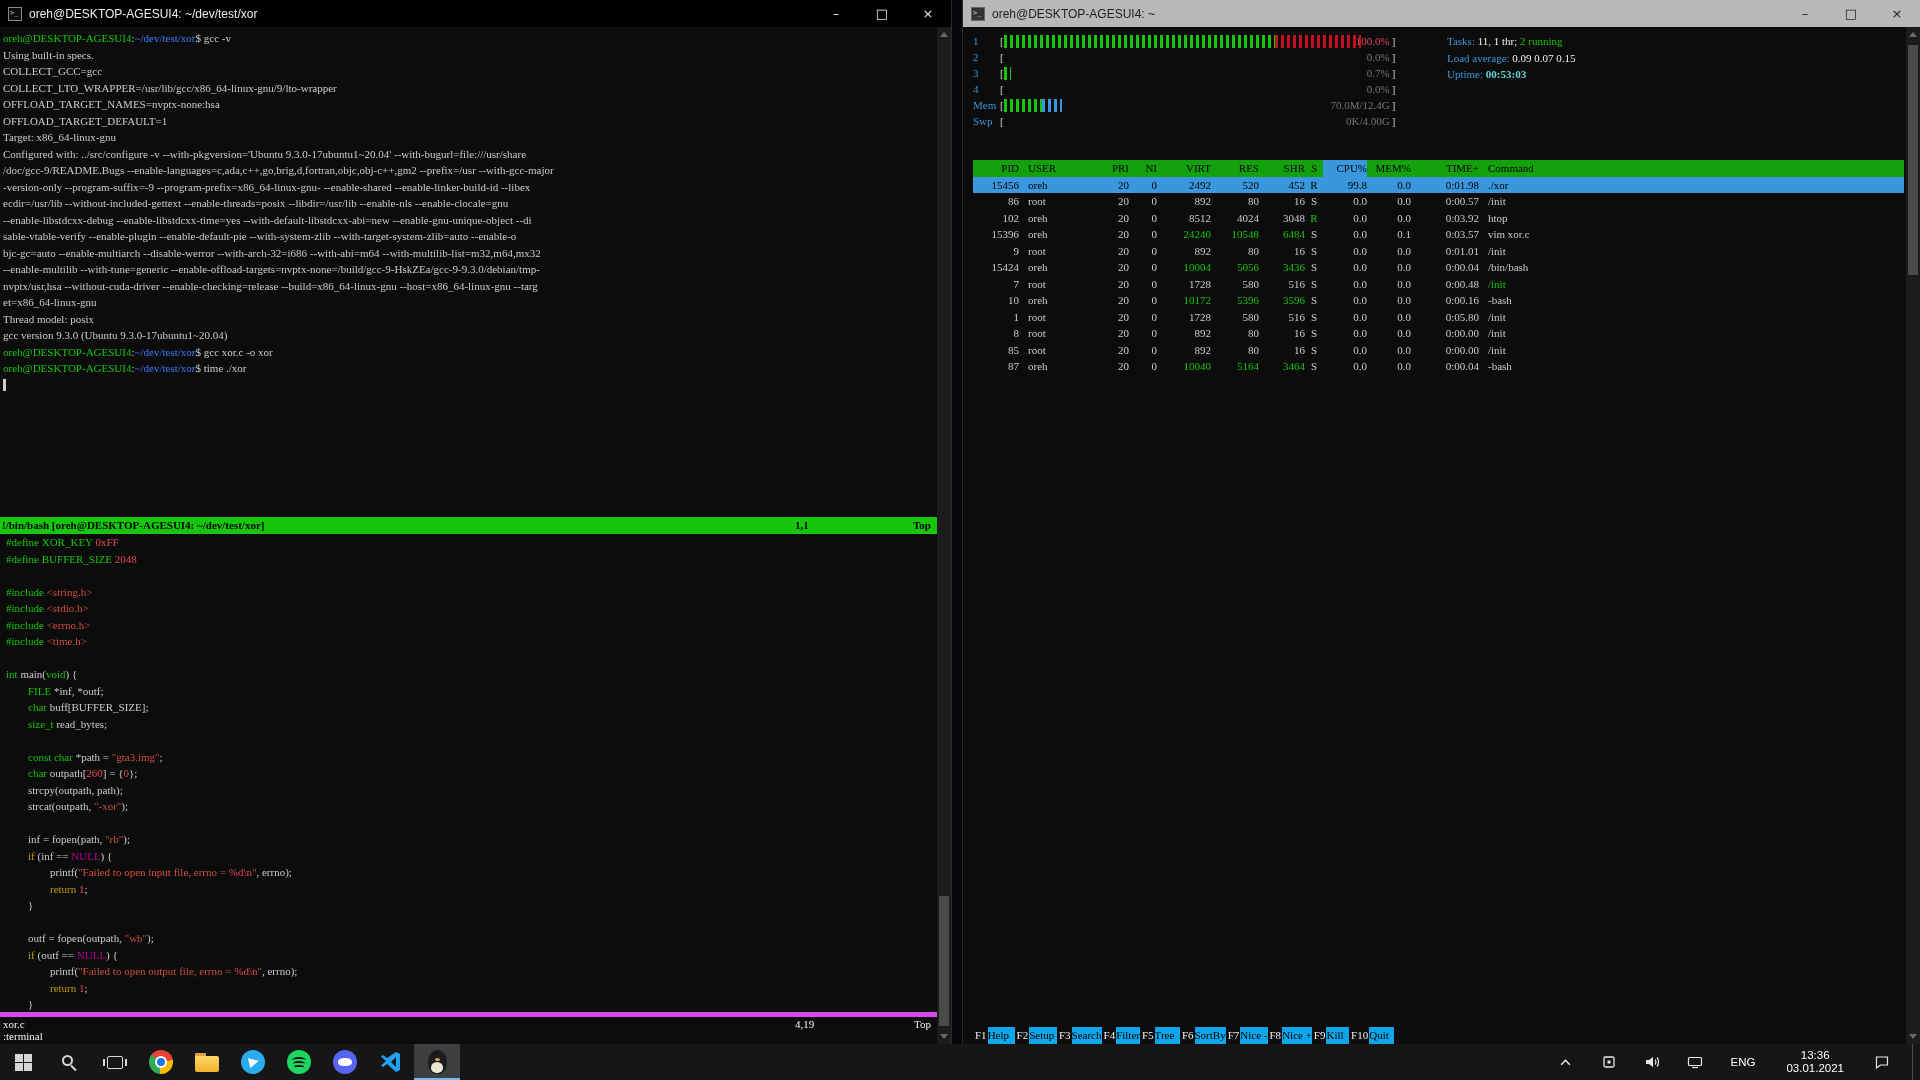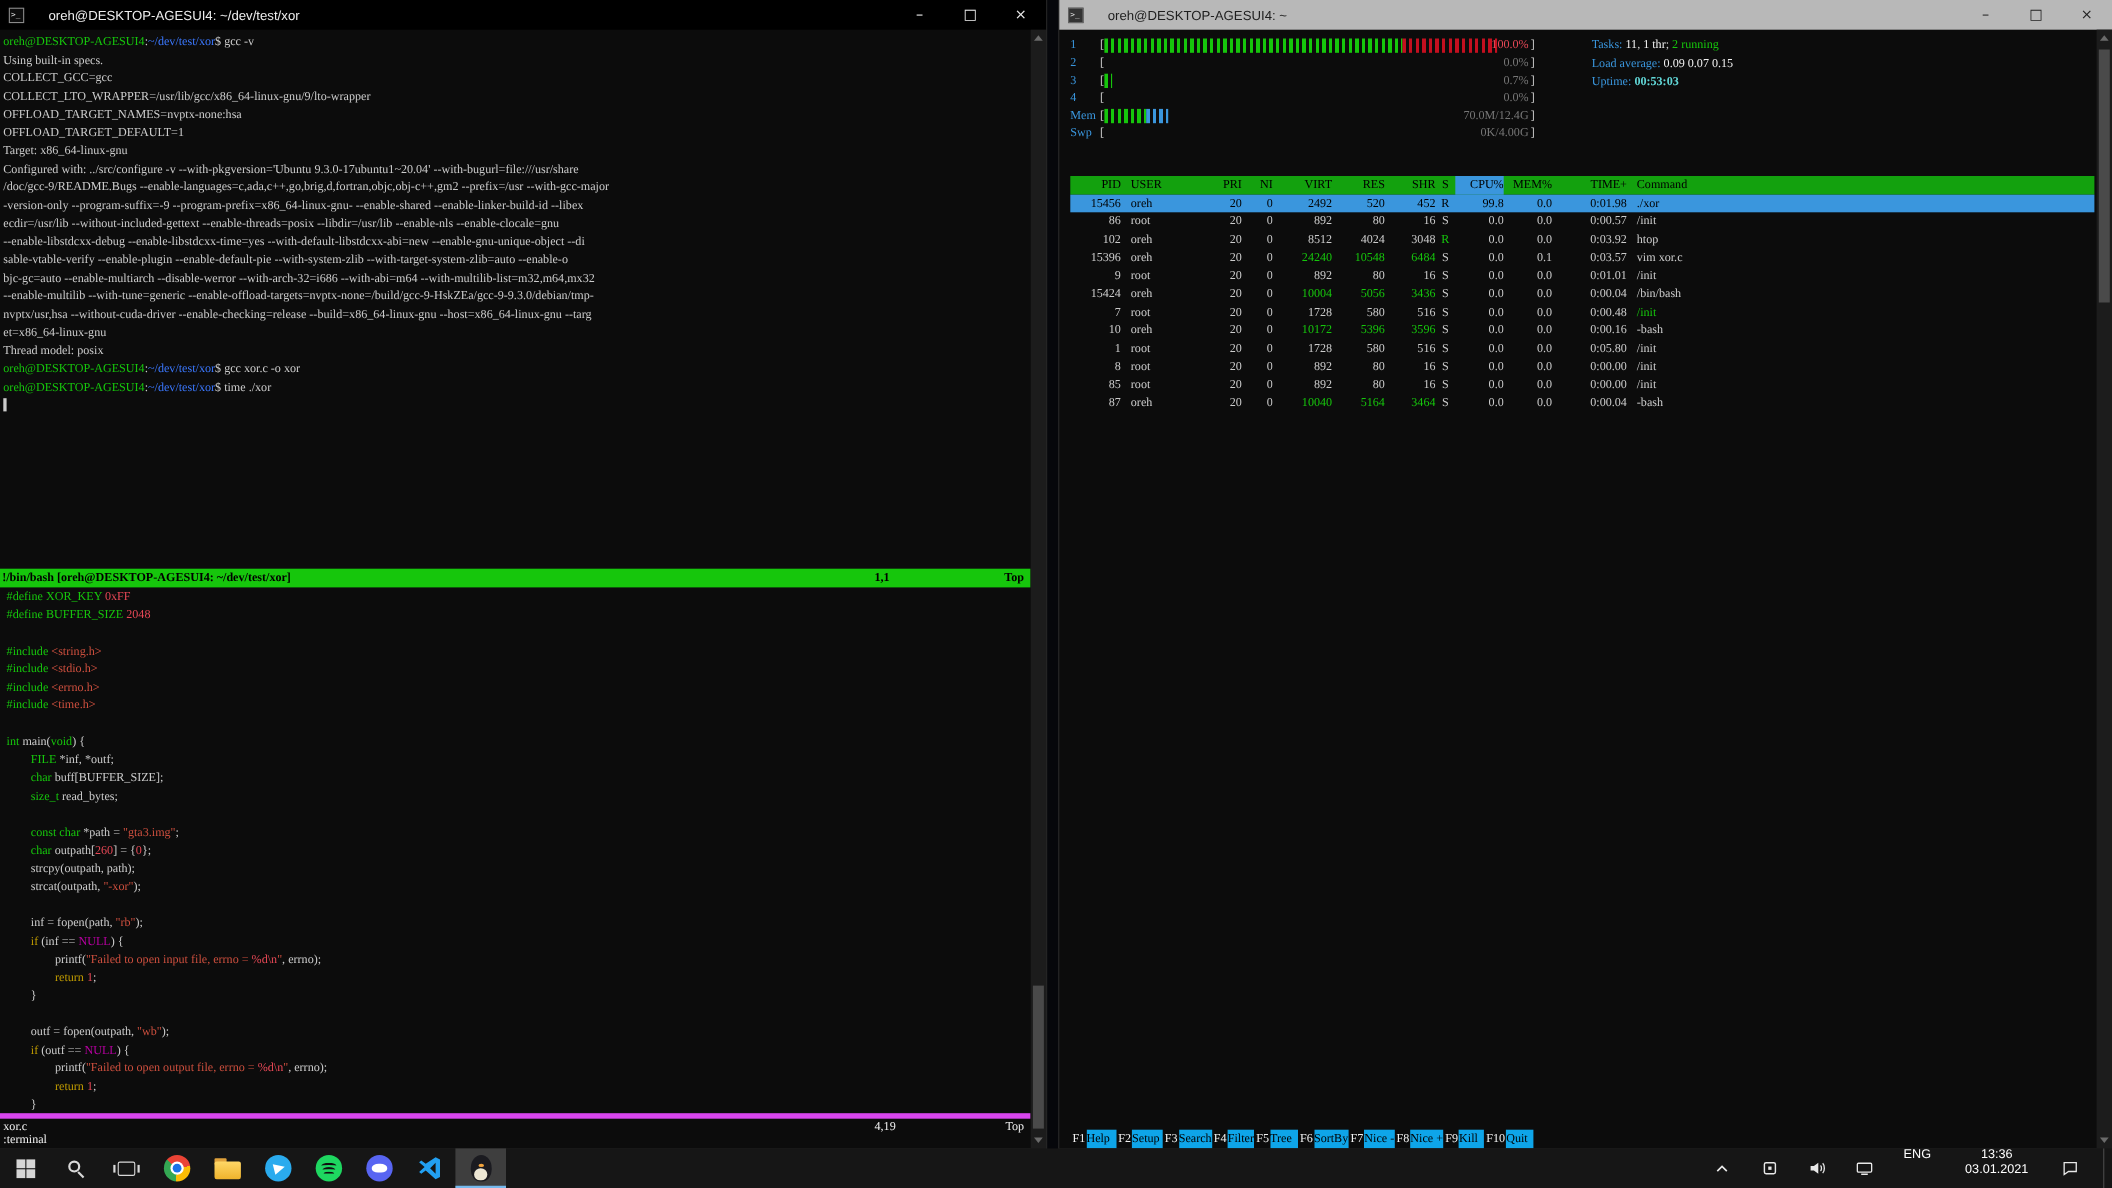--- a/index.html
+++ b/index.html
@@ -9,21 +9,21 @@
   
   .window{position:absolute;top:0;background:#0c0c0c;box-shadow:0 0 0 1px #2a2a2a}
   .win-left{left:0;width:951px;height:1044px}
   .win-right{left:963px;width:957px;height:1044px}
   .titlebar{height:27px;display:flex;align-items:center;font-size:12px;padding-left:8px}
   .titlebar.active{background:#000;color:#ededed}
   .titlebar.inactive{background:#b8b8b8;color:#1e1e1e}
   .appico{width:14px;height:14px;background:#0d0d0d;border:1px solid #8a8a8a;font-family:"DejaVu Sans Mono",monospace;font-size:7px;color:#ddd;line-height:11px;padding-left:1px}
   .appico::after{content:">_"}
   .titlebar.inactive .appico{background:#333;border-color:#666}
-  .ttl{margin-left:22px;white-space:nowrap}
+  .ttl{margin-left:7px;white-space:nowrap}
   .wbtns{margin-left:auto;display:flex;height:100%}
   .wb{width:46px;height:100%;display:flex;align-items:center;justify-content:center;font-size:13px;font-family:"DejaVu Sans",sans-serif;background:transparent;border:0;color:inherit;cursor:default}
 
   
   .mono{font-family:Liberation Serif, serif;font-size:11px;color:#cccccc}
   .t-line{height:16.5px;line-height:16.5px;white-space:pre}
   .c-fg{color:#cccccc}.c-grn{color:#16c60c}.c-blu{color:#3b78ff}
   .c-yel{color:#c19c00}.c-red{color:#e74856}.c-str{color:#cd4f3e}.c-mag{color:#b4009e}
   .c-gray{color:#767676}.c-wht{color:#f2f2f2}.c-acyn{color:#3a96dd}
   .c-bcyn{color:#61d6d6;font-weight:bold}
@@ -104,21 +104,21 @@
   .sp{position:relative;width:24px;height:24px;border-radius:50%;background:#1ed760}
   .sp i{position:absolute;border-top:2px solid #101010;border-radius:50%}
   .sp i:nth-child(1){left:5px;top:7px;width:14px;height:6px}
   .sp i:nth-child(2){left:6px;top:11px;width:12px;height:5px}
   .sp i:nth-child(3){left:7px;top:15px;width:10px;height:4px}
   .dc{position:relative;width:24px;height:24px;border-radius:50%;background:#5865f2}
   .dc i{position:absolute;left:5px;top:8px;width:14px;height:8px;background:#fff;border-radius:45% 45% 40% 40%}
   .tux{position:relative;width:19px;height:24px;background:#1b1b20;border-radius:50% 50% 44% 44%}
   .tux .belly{position:absolute;left:3.5px;bottom:1px;width:12px;height:11px;background:#ece6d4;border-radius:50% 50% 46% 46%}
   .tux .beak{position:absolute;left:7px;top:8px;width:5px;height:3px;background:#f2a33c;border-radius:50%}
-  .tray{margin-left:auto;display:flex;align-items:flex-start;gap:17px;padding-right:2px}
+  .tray{margin-left:auto;display:flex;align-items:center;gap:17px;padding-right:2px}
   .tray-ico{width:26px;height:36px;display:flex;align-items:center;justify-content:center;background:transparent;border:0}
   .tray-text{color:#fff;font-size:11.5px;padding:0 6px}
   .clock{color:#fff;font-size:11.5px;line-height:13px;text-align:center;padding:0 8px}
   .showdesk{width:6px;border-left:1px solid #4a4a4a;height:100%}
 </style>
 </head>
 <body>
 
 <div class="window win-left">
   <div class="titlebar active">
@@ -143,20 +143,21 @@
         <div class="t-line"><span class="c-fg">/doc/gcc-9/README.Bugs --enable-languages=c,ada,c++,go,brig,d,fortran,objc,obj-c++,gm2 --prefix=/usr --with-gcc-major</span></div>
         <div class="t-line"><span class="c-fg">-version-only --program-suffix=-9 --program-prefix=x86_64-linux-gnu- --enable-shared --enable-linker-build-id --libex</span></div>
         <div class="t-line"><span class="c-fg">ecdir=/usr/lib --without-included-gettext --enable-threads=posix --libdir=/usr/lib --enable-nls --enable-clocale=gnu</span></div>
         <div class="t-line"><span class="c-fg">--enable-libstdcxx-debug --enable-libstdcxx-time=yes --with-default-libstdcxx-abi=new --enable-gnu-unique-object --di</span></div>
         <div class="t-line"><span class="c-fg">sable-vtable-verify --enable-plugin --enable-default-pie --with-system-zlib --with-target-system-zlib=auto --enable-o</span></div>
         <div class="t-line"><span class="c-fg">bjc-gc=auto --enable-multiarch --disable-werror --with-arch-32=i686 --with-abi=m64 --with-multilib-list=m32,m64,mx32</span></div>
         <div class="t-line"><span class="c-fg">--enable-multilib --with-tune=generic --enable-offload-targets=nvptx-none=/build/gcc-9-HskZEa/gcc-9-9.3.0/debian/tmp-</span></div>
         <div class="t-line"><span class="c-fg">nvptx/usr,hsa --without-cuda-driver --enable-checking=release --build=x86_64-linux-gnu --host=x86_64-linux-gnu --targ</span></div>
         <div class="t-line"><span class="c-fg">et=x86_64-linux-gnu</span></div>
         <div class="t-line"><span class="c-fg">Thread model: posix</span></div>
+        <div class="t-line"><span class="c-fg">gcc version 9.3.0 (Ubuntu 9.3.0-17ubuntu1~20.04)</span></div>
         <div class="t-line"><span class="c-grn">oreh@DESKTOP-AGESUI4</span><span class="c-fg">:</span><span class="c-blu">~/dev/test/xor</span><span class="c-fg">$ gcc xor.c -o xor</span></div>
         <div class="t-line"><span class="c-grn">oreh@DESKTOP-AGESUI4</span><span class="c-fg">:</span><span class="c-blu">~/dev/test/xor</span><span class="c-fg">$ time ./xor</span></div>
         <div class="t-line"><span class="c-cursor"> </span></div>
       </div>
     <div class="vts mono">
       <span>!/bin/bash [oreh@DESKTOP-AGESUI4: ~/dev/test/xor]</span>
       <span class="vts-fill"></span>
       <span class="vts-pos">1,1</span>
       <span class="vts-top">Top</span>
     </div>

